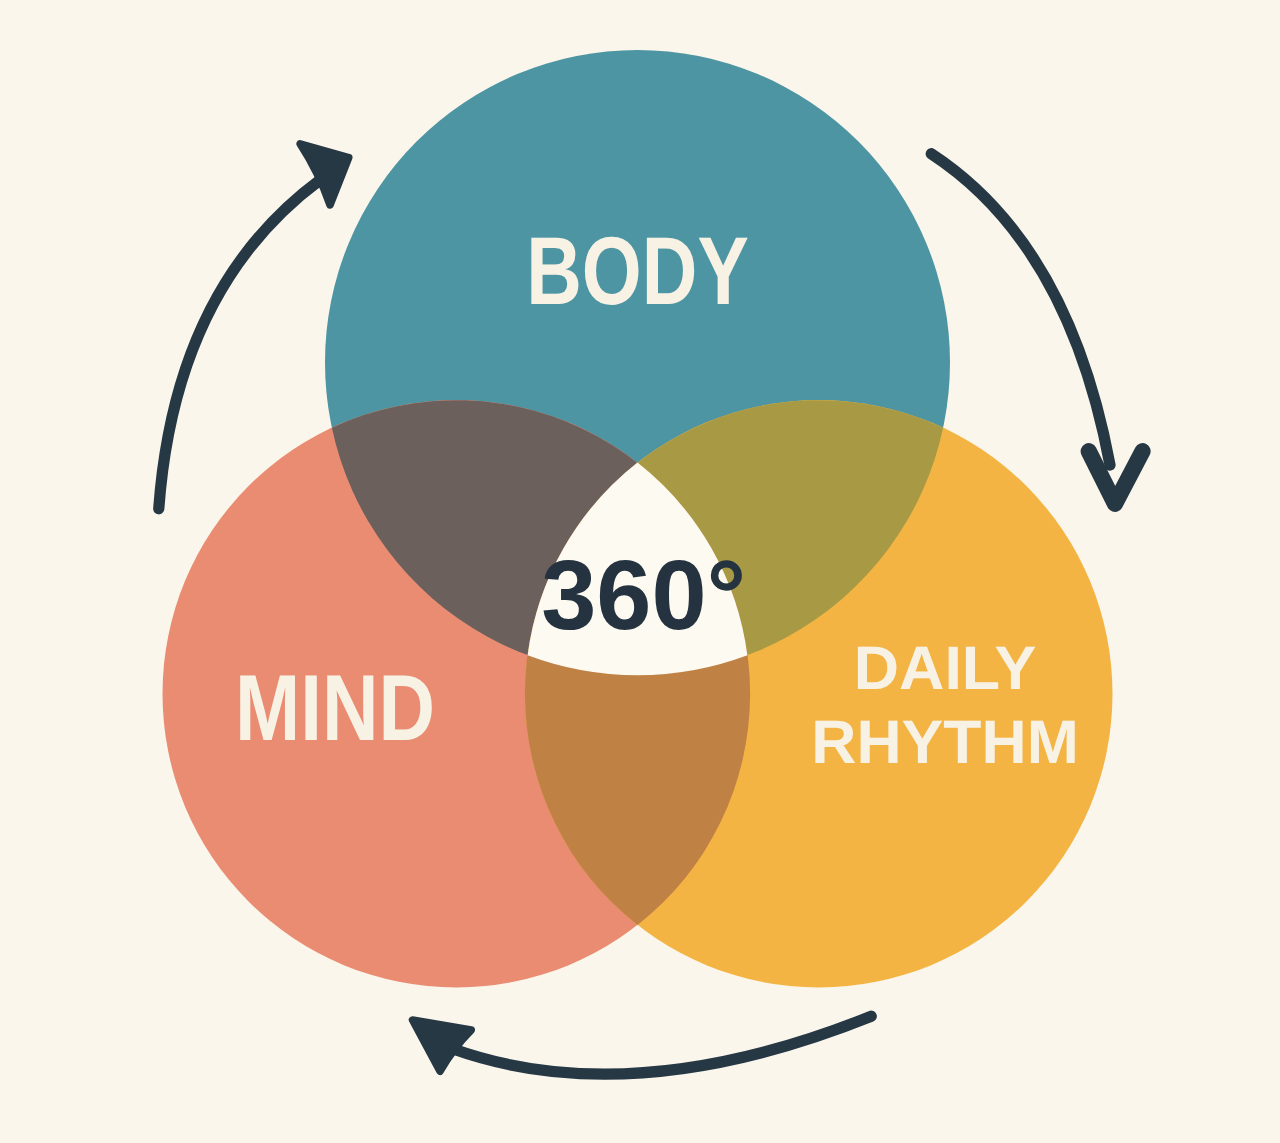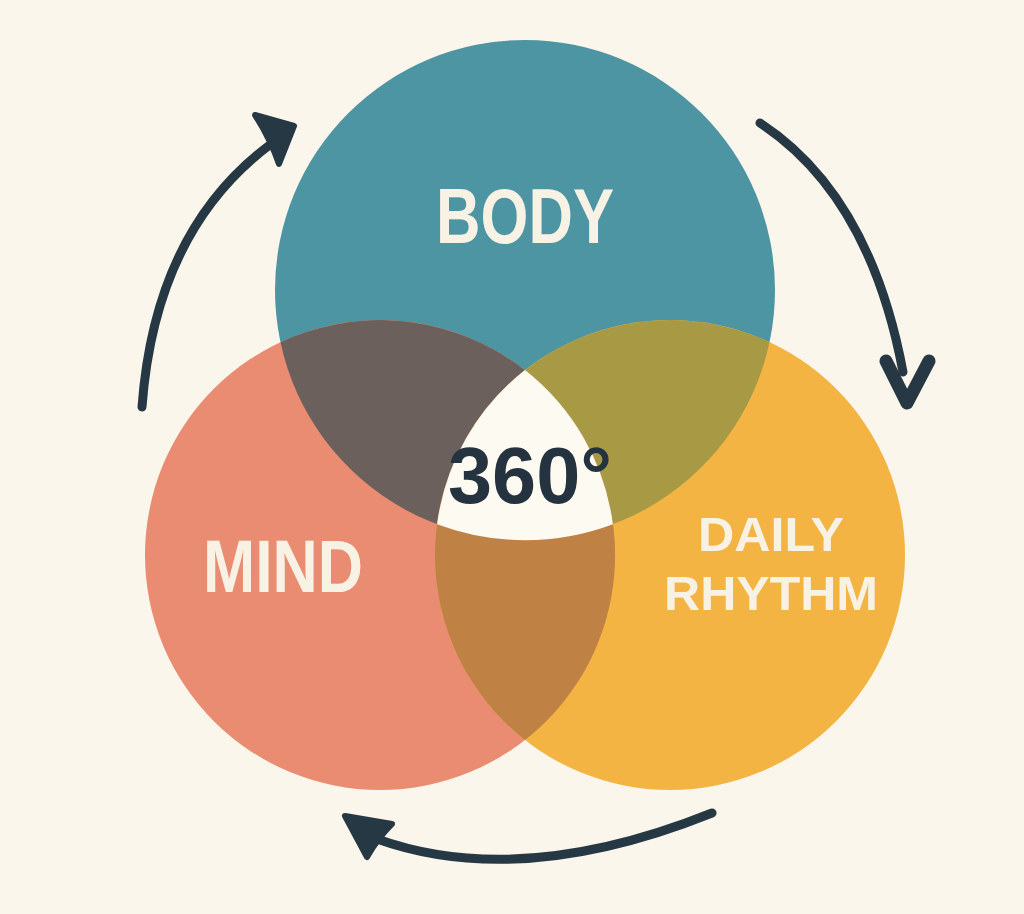--- a/index.html
+++ b/index.html
@@ -8,21 +8,20 @@
     width: 1024px;
     height: 914px;
     background: #faf6eb;
     overflow: hidden;
     font-family: "Liberation Sans", sans-serif;
   }
   .stage {
     position: relative;
     width: 852px;
     height: 914px;
-    margin-left: 15px;
   }
   svg { display: block; }
   .venn-label {
     font-family: "Liberation Sans", "DejaVu Sans", sans-serif;
     font-weight: 700;
   }
   .label-big    { font-size: 77px; }
   .label-mind   { font-size: 75px; }
   .label-small  { font-size: 49px; }
   .label-center { font-size: 79px; }

